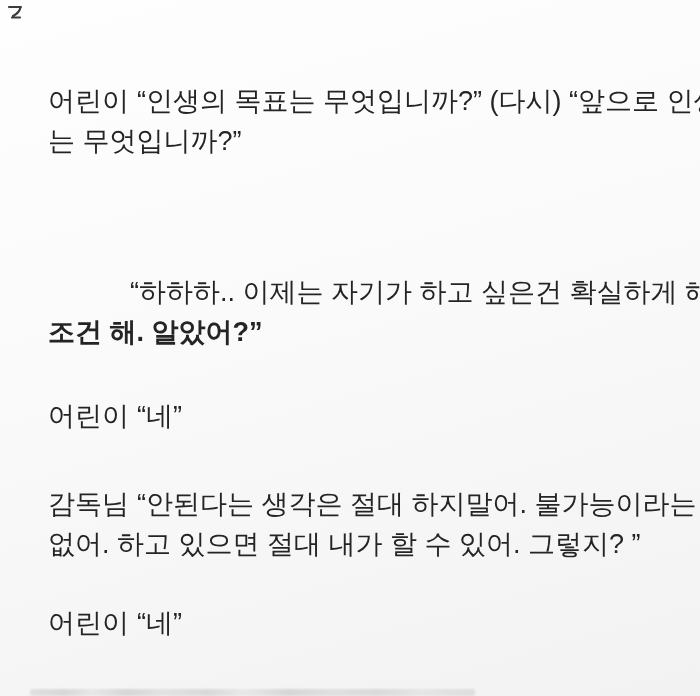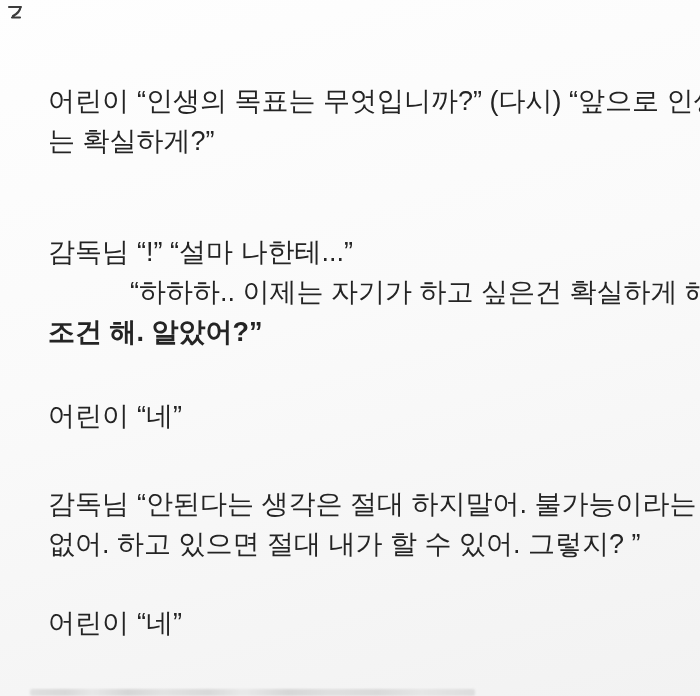--- a/index.html
+++ b/index.html
@@ -54,26 +54,23 @@
     <svg width="18" height="15" viewBox="0 0 18 15">
       <path d="M2 3 H14 M13.5 3 C13 7 10 10 6 12 M5 13.5 H13" stroke="#3c3c3c" stroke-width="2.1" fill="none" stroke-linecap="round"></path>
     </svg>
   </div>
 
   <div class="line l0">
     <span class="speaker">어린이</span><span class="dialogue">“인생의 목표는 무엇입니까?” (다시) “앞으로 인생의 목표</span>
   </div>
 
   <div class="line l1">
-    <span class="dialogue">는 확실하게?”</span>
+    <span class="dialogue">는 무엇입니까?”</span>
   </div>
 
-  <div class="line l2">
-    <span class="speaker">감독님</span><span class="dialogue">“!” “설마 나한테...”</span>
-  </div>
 
   <div class="line l3 indented">
     <span class="dialogue">“하하하.. 이제는 자기가 하고 싶은건 확실하게 해. 택한건 무</span>
   </div>
 
   <div class="line l4">
     <span class="dialogue">조건 해. 알았어?”</span>
   </div>
 
   <div class="line l5">

